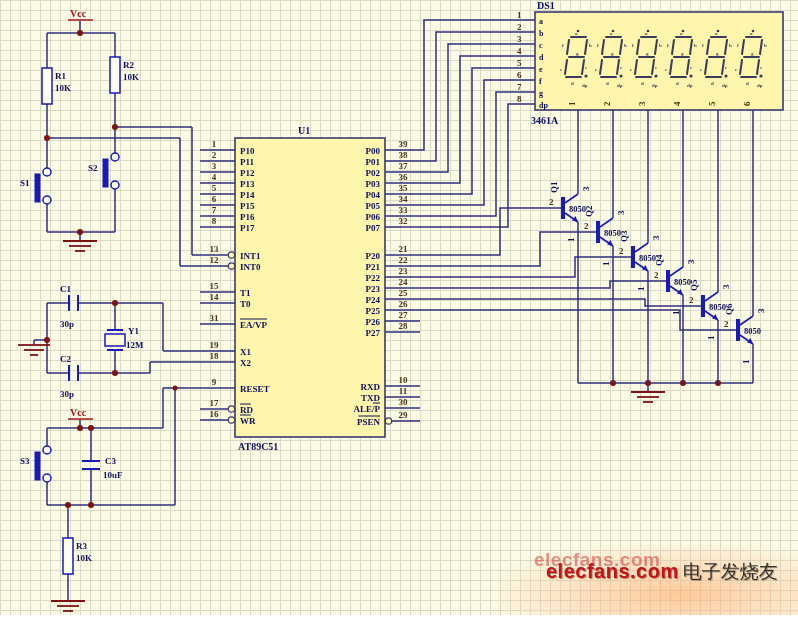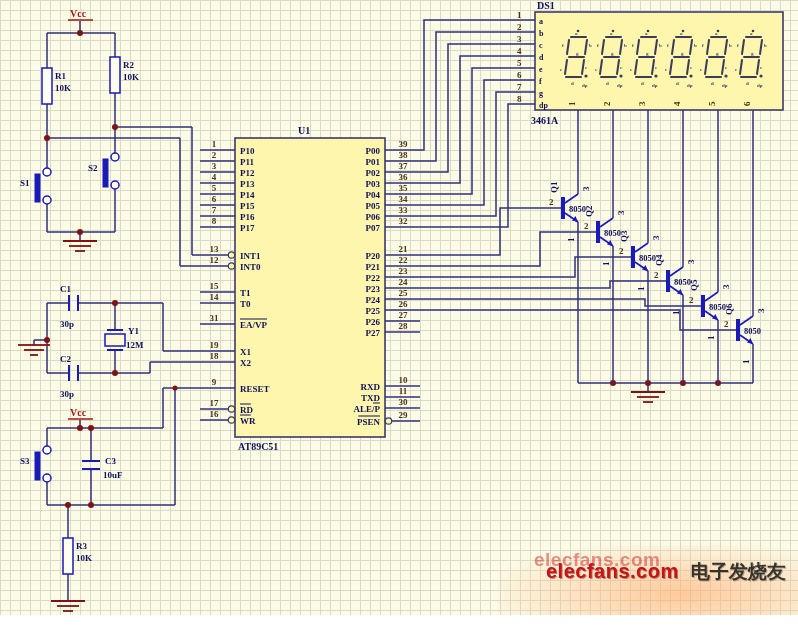--- a/index.html
+++ b/index.html
@@ -19,21 +19,21 @@
     background:radial-gradient(ellipse at 60% 70%, rgba(255,175,115,.65), rgba(255,200,160,.25) 60%, transparent 80%);
     pointer-events:none;
   }
   .wm{position:absolute;right:4px;bottom:22px;width:260px;height:40px;font-family:"Liberation Sans",sans-serif;}
   .wm-echo{
     position:absolute;left:0;top:-4px;color:rgba(205,40,40,.5);
     font-size:19px;font-weight:bold;letter-spacing:.5px;
   }
   .wm-row{position:absolute;left:12px;top:6px;white-space:nowrap;}
   .wm-site{color:#c41414;font-size:20px;font-weight:bold;letter-spacing:.5px;text-shadow:1px 1px 0 rgba(120,10,10,.45);}
-  .wm-cn{color:#36322c;font-size:19px;font-weight:bold;margin-left:12px;text-shadow:1px 1px 0 rgba(60,50,40,.35);}
+  .wm-cn{color:#36322c;font-size:19px;font-weight:normal;margin-left:4px;text-shadow:1px 1px 0 rgba(60,50,40,.35);}
 </style>
 </head>
 <body>
 
 <div class="screen">
   <svg id="sch" width="798" height="627" viewBox="0 0 798 627">
 
     <path fill="none" stroke="#30307e" stroke-width="1.5" d="
       M47,33 H115  M80,21 V33  M47,33 V68  M47,104 V138  M115,33 V57  M115,93 V127
       M47,138 H180 M180,138 V266 M180,266 H200

